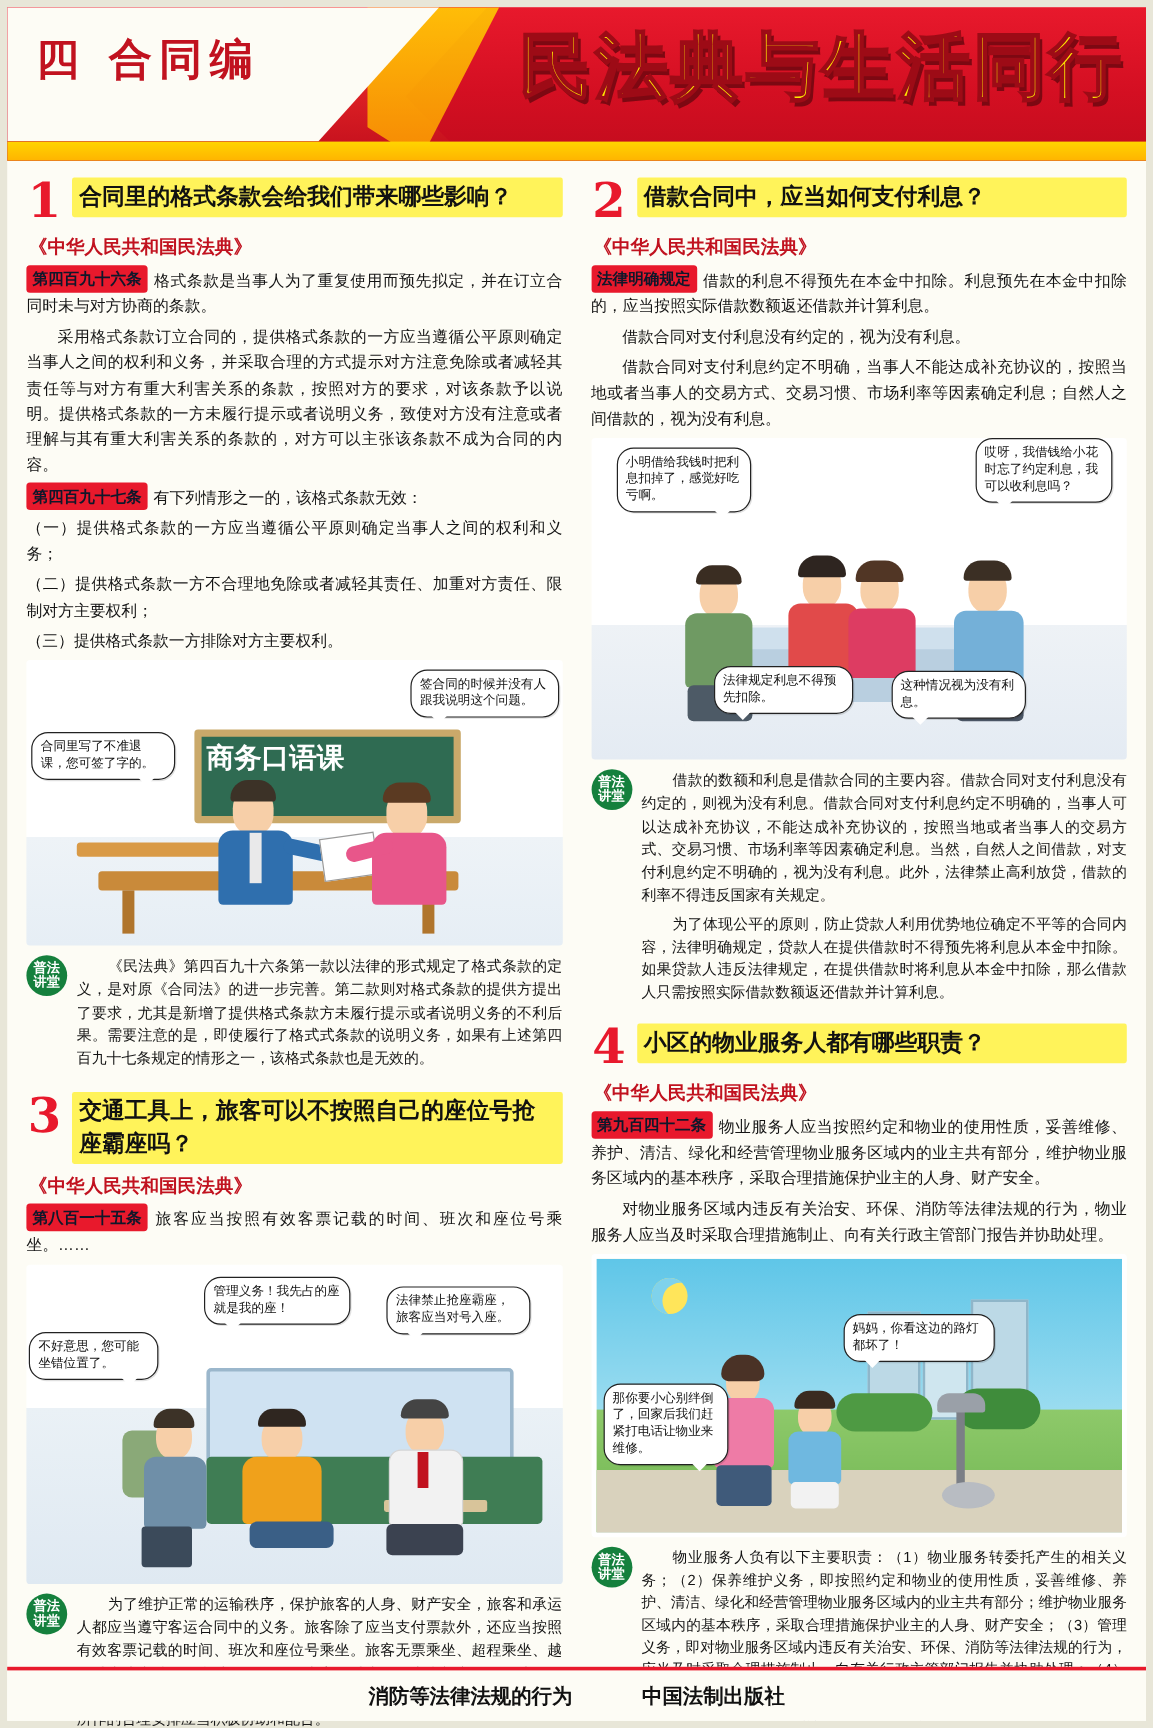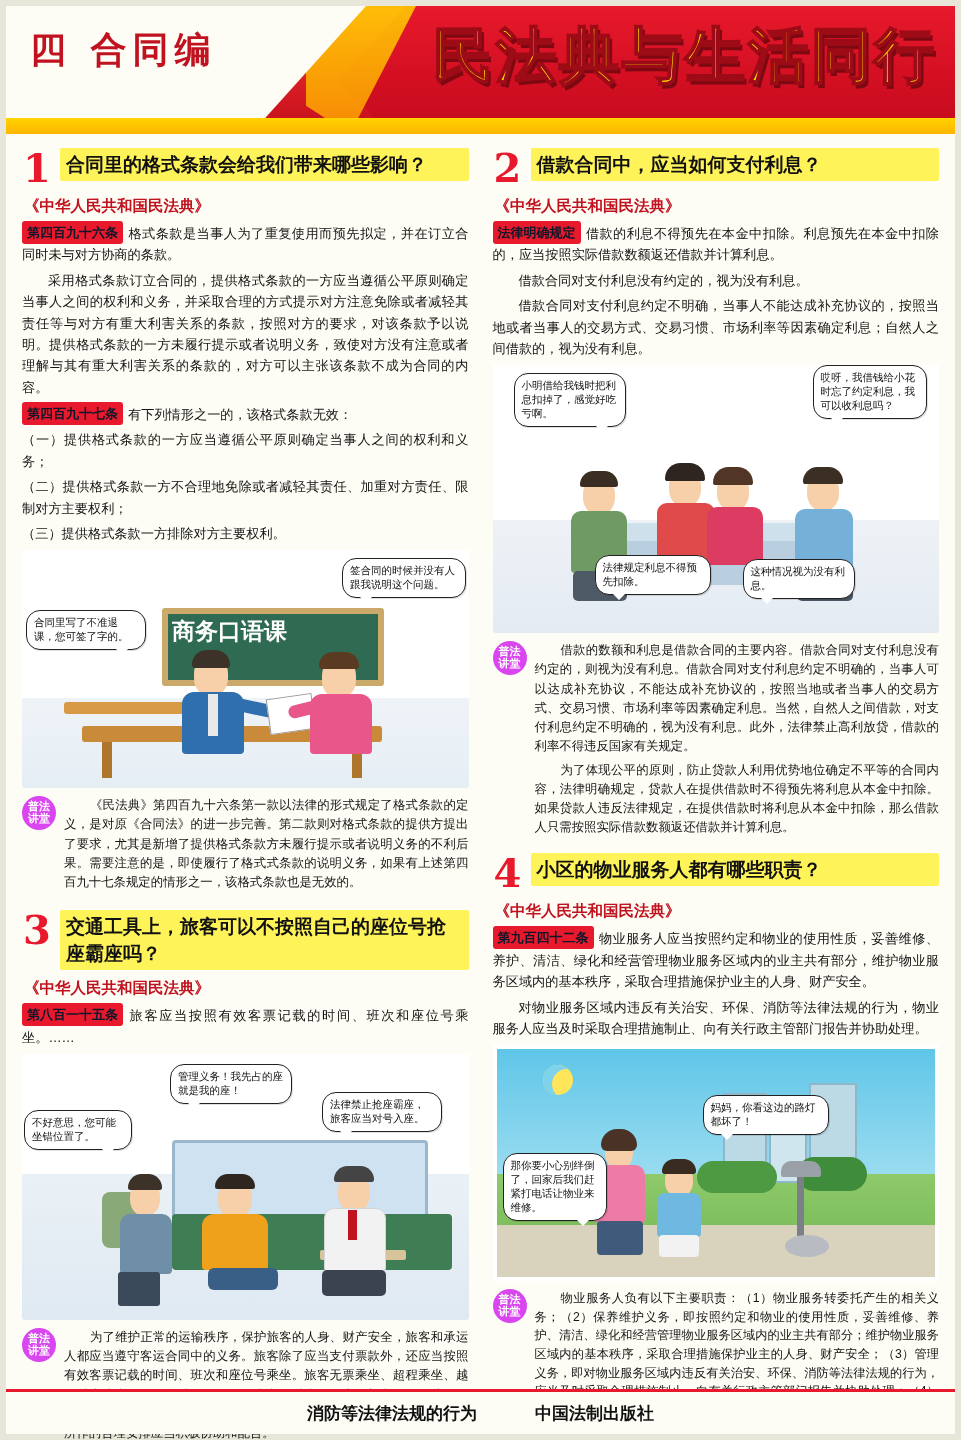--- a/index.html
+++ b/index.html
@@ -104,21 +104,21 @@
   }
   .bubble:after{
     content:"";position:absolute;width:0;height:0;
     border:7px solid transparent;
   }
   .bub-dl:after{border-top-color:#fff;left:16px;bottom:-13px;}
   .bub-dr:after{border-top-color:#fff;right:16px;bottom:-13px;}
   
   .lecture{display:flex;margin-top:6px;}
   .lec-badge{
-    width:34px;height:34px;border-radius:50%;background:#d946ef;color:#fff;
+    width:34px;height:34px;border-radius:50%;background:#15803d;color:#fff;
     font-size:11px;font-weight:bold;line-height:1.08;display:flex;
     align-items:center;justify-content:center;text-align:left;flex:none;
     margin-right:8px;margin-top:2px;
     font-family:"DejaVu Serif","Liberation Serif",serif;
   }
   .lec-text{flex:1;}
   
   .footer{
     position:absolute;left:0;right:0;bottom:0;height:42px;
     border-top:3px solid #e8192c;background:#fdfcf5;
@@ -231,21 +231,21 @@
           <div class="fig" style="left:186px;top:214px;width:70px;height:22px;background:#3a5f86;border-radius:6px;"></div>
 
           <div class="fig round skin" style="left:316px;top:120px;width:32px;height:38px;border-radius:46%;"></div>
           <div class="fig" style="left:312px;top:112px;width:40px;height:16px;background:#444;border-radius:16px 16px 3px 3px;"></div>
           <div class="fig" style="left:302px;top:154px;width:60px;height:62px;background:#f2f2f2;border:1px solid #d6d6d6;border-radius:10px 10px 4px 4px;"></div>
           <div class="fig" style="left:326px;top:156px;width:9px;height:30px;background:#c1121f;"></div>
           <div class="fig" style="left:300px;top:216px;width:64px;height:26px;background:#3b4250;border-radius:5px;"></div>
 
           <div class="bubble bub-dr" style="left:2px;top:56px;width:92px;">不好意思，您可能坐错位置了。</div>
           <div class="bubble bub-dl" style="left:148px;top:10px;width:106px;">管理义务！我先占的座就是我的座！</div>
-          <div class="bubble bub-dl" style="left:300px;top:18px;width:104px;margin-top:20px;">法律禁止抢座霸座，旅客应当对号入座。</div>
+          <div class="bubble bub-dl" style="left:300px;top:18px;width:104px;">法律禁止抢座霸座，旅客应当对号入座。</div>
         </div>
 
         <div class="lecture">
           <div class="lec-badge">
             <span>普法<br>讲堂</span>
           </div>
           <div class="lec-text">
             <p class="body indent" style="font-size:12.4px;line-height:1.55;">为了维护正常的运输秩序，保护旅客的人身、财产安全，旅客和承运人都应当遵守客运合同中的义务。旅客除了应当支付票款外，还应当按照有效客票记载的时间、班次和座位号乘坐。旅客无票乘坐、超程乘坐、越级乘坐或者持不符合减价条件的优惠客票乘坐的，应当补交票款。此外，旅客携带行李应当符合约定的限量和品类要求，旅客对承运人为安全运输所作的合理安排应当积极协助和配合。</p>
           </div>
         </div>

